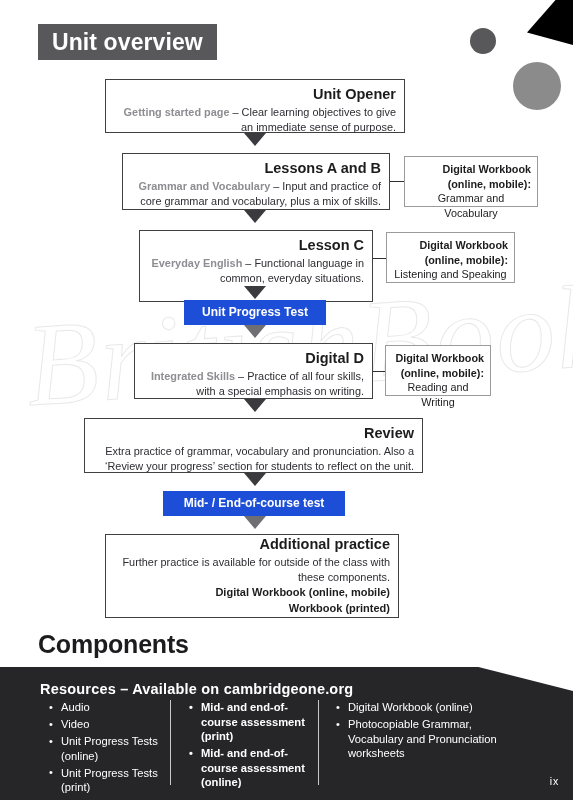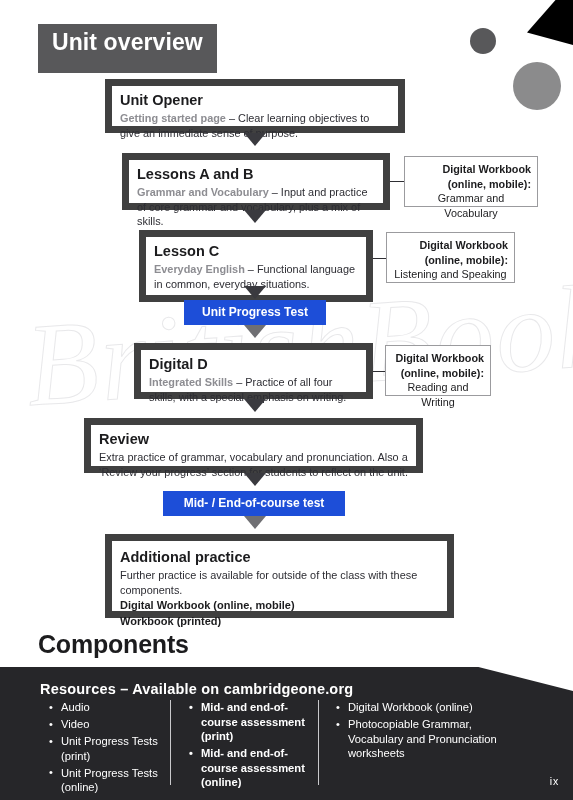--- a/index.html
+++ b/index.html
@@ -70,30 +70,30 @@
   
   .unit-title-badge {
     position: absolute;
     left: 38px;
     top: 24px;
     background: #58585a;
     color: #ffffff;
     font-size: 23px;
     font-weight: bold;
     letter-spacing: 0.1px;
-    padding: 5px 14px 17px 14px;
+    padding: 5px 14px 4px 14px;
   }
 
   
   .flow-box {
     position: absolute;
     box-sizing: border-box;
-    border: 7px solid #404040;
+    border: 1px solid #404040;
     background: #ffffff;
-    text-align: left;
+    text-align: right;
     padding: 6px 8px 7px 8px;
   }
   .flow-box .fb-title {
     display: block;
     font-size: 14.5px;
     font-weight: bold;
     color: #1c1c1e;
     line-height: 17px;
     margin-bottom: 2px;
   }
@@ -294,37 +294,37 @@
 
   <div class="flow-box" style="left:84px; top:418px; width:339px; height:55px;">
     <span class="fb-title">Review</span>
     <span class="fb-body">Extra practice of grammar, vocabulary and pronunciation. Also a ‘Review your progress’ section for students to reflect on the unit.</span>
   </div>
   <div class="arrow-down" style="left:244px; top:473px;"></div>
 
   <div class="pill-bar" style="left:163px; top:491px; width:182px;">Mid- / End-of-course test</div>
   <div class="arrow-down gray" style="left:244px; top:516px;"></div>
 
-  <div class="flow-box" style="left:105px; top:534px; width:349px; height:84px; padding-top:8px;">
+  <div class="flow-box" style="left:105px; top:534px; width:294px; height:84px; padding-top:1px;">
     <span class="fb-title">Additional practice</span>
     <span class="fb-body">Further practice is available for outside of the class with these components.</span>
     <span class="fb-strong">Digital Workbook (online, mobile)</span>
     <span class="fb-strong">Workbook (printed)</span>
   </div>
 
   <div class="components-heading">Components</div>
 
   <div class="footer-banner"></div>
   <div class="footer-title">Resources – Available on cambridgeone.org</div>
 
   <ul class="col-list" style="left:48px; top:700px; width:118px;">
     <li>Audio</li>
     <li>Video</li>
+    <li>Unit Progress Tests (online)</li>
     <li>Unit Progress Tests (print)</li>
-    <li>Unit Progress Tests (online)</li>
   </ul>
 
   <div class="col-divider" style="left:170px; top:700px; height:85px;"></div>
 
   <ul class="col-list" style="left:188px; top:700px; width:118px;font-weight:bold;">
     <li>Mid- and end-of-course assessment (print)</li>
     <li>Mid- and end-of-course assessment (online)</li>
   </ul>
 
   <div class="col-divider" style="left:318px; top:700px; height:85px;"></div>

